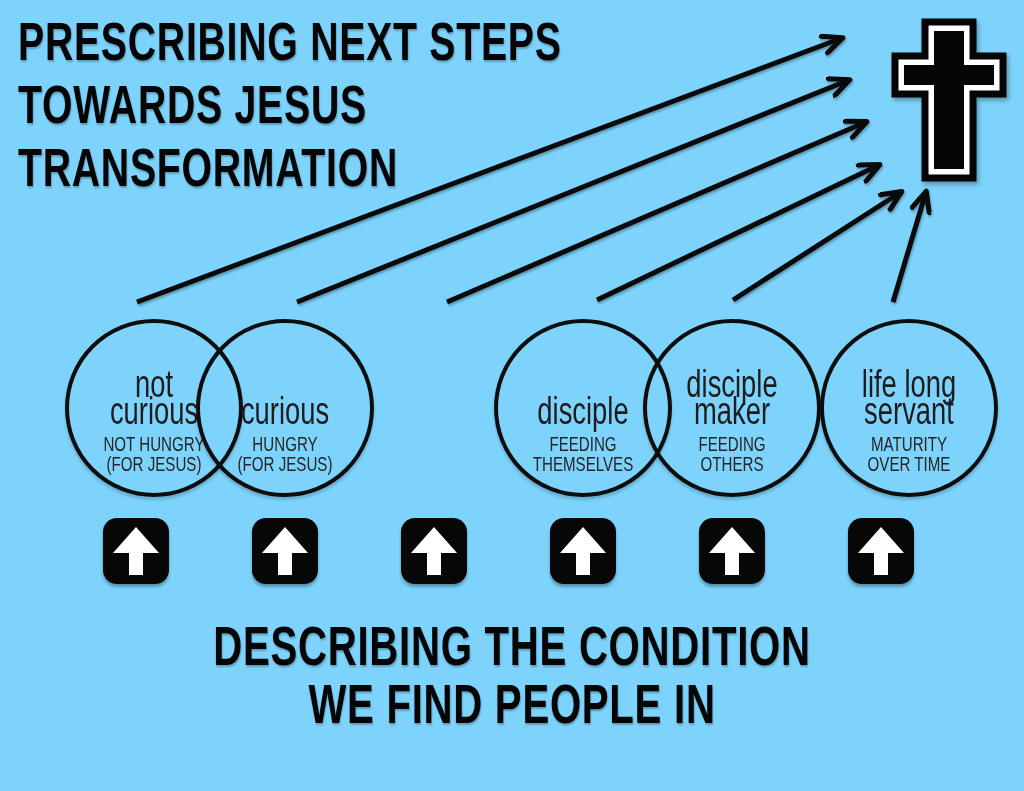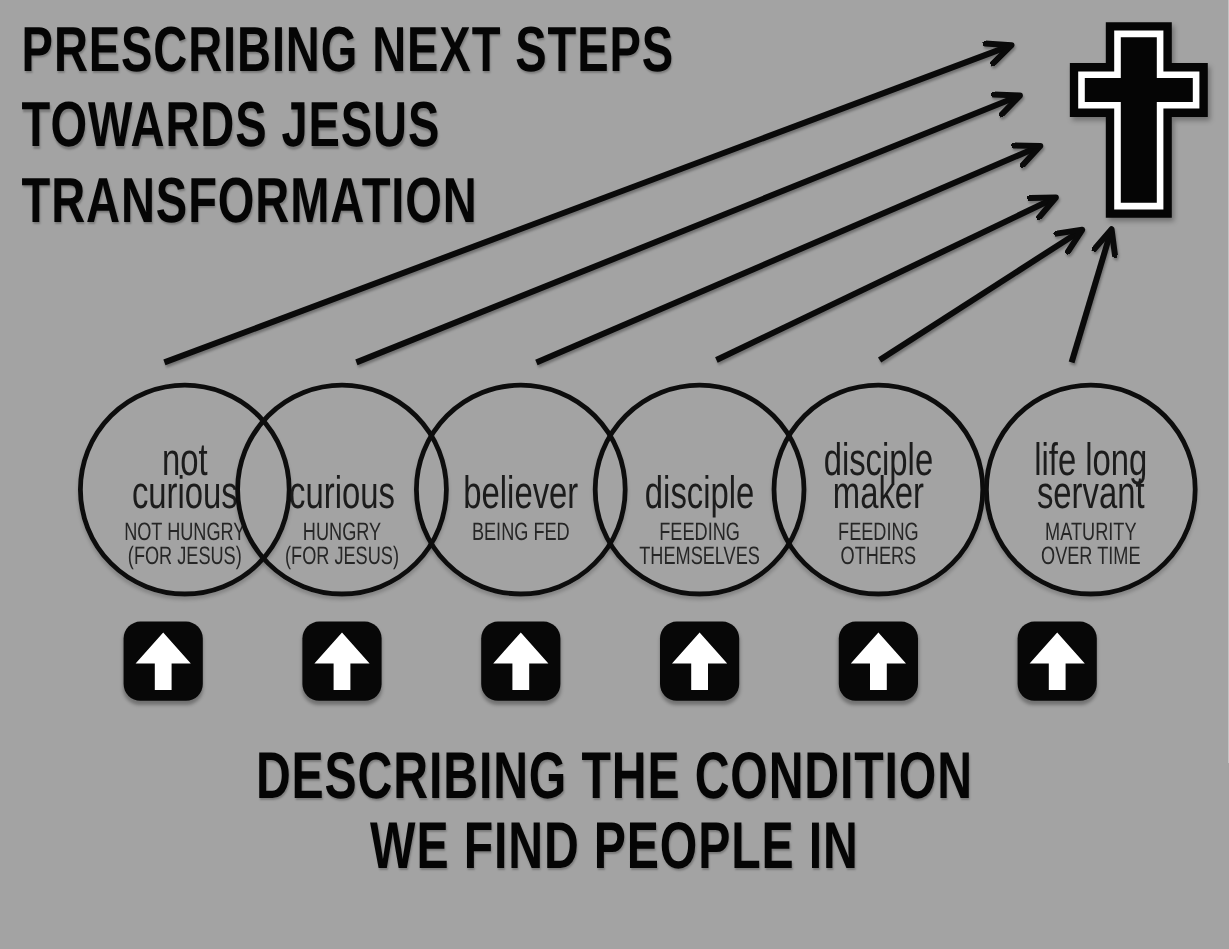--- a/index.html
+++ b/index.html
@@ -1,17 +1,17 @@
 <!DOCTYPE html>
 <html><head>
 <meta charset="utf-8">
 <style>
   html,body{margin:0;padding:0;background:#ffffff;}
   .slide{
-    position:relative;width:1024px;height:791px;background:#a3a3a3;
+    position:relative;width:1024px;height:791px;background:#7dd3fc;
     overflow:hidden;font-family:"Liberation Sans",sans-serif;color:#0a0a0a;
   }
   
   .title{
     position:absolute;left:18px;top:10px;
     font-size:53px;line-height:63px;font-weight:700;letter-spacing:1px;
     white-space:pre-line;color:#050505;
     transform:scaleX(0.74);transform-origin:left top;
     text-shadow:1px 2px 2px rgba(0,0,0,0.25);
   }
@@ -93,28 +93,20 @@
   </div>
   <div class="circle c1">
     <div class="stage-text">
       <div class="label-box">
           <div class="stage-label">curious</div>
         </div>
       <div class="stage-sublabel">HUNGRY
 (FOR JESUS)</div>
     </div>
   </div>
-  <div class="circle c2">
-    <div class="stage-text">
-      <div class="label-box">
-          <div class="stage-label">believer</div>
-        </div>
-      <div class="stage-sublabel">BEING FED</div>
-    </div>
-  </div>
   <div class="circle c3">
     <div class="stage-text">
       <div class="label-box">
           <div class="stage-label">disciple</div>
         </div>
       <div class="stage-sublabel">FEEDING
 THEMSELVES</div>
     </div>
   </div>
   <div class="circle c4">

